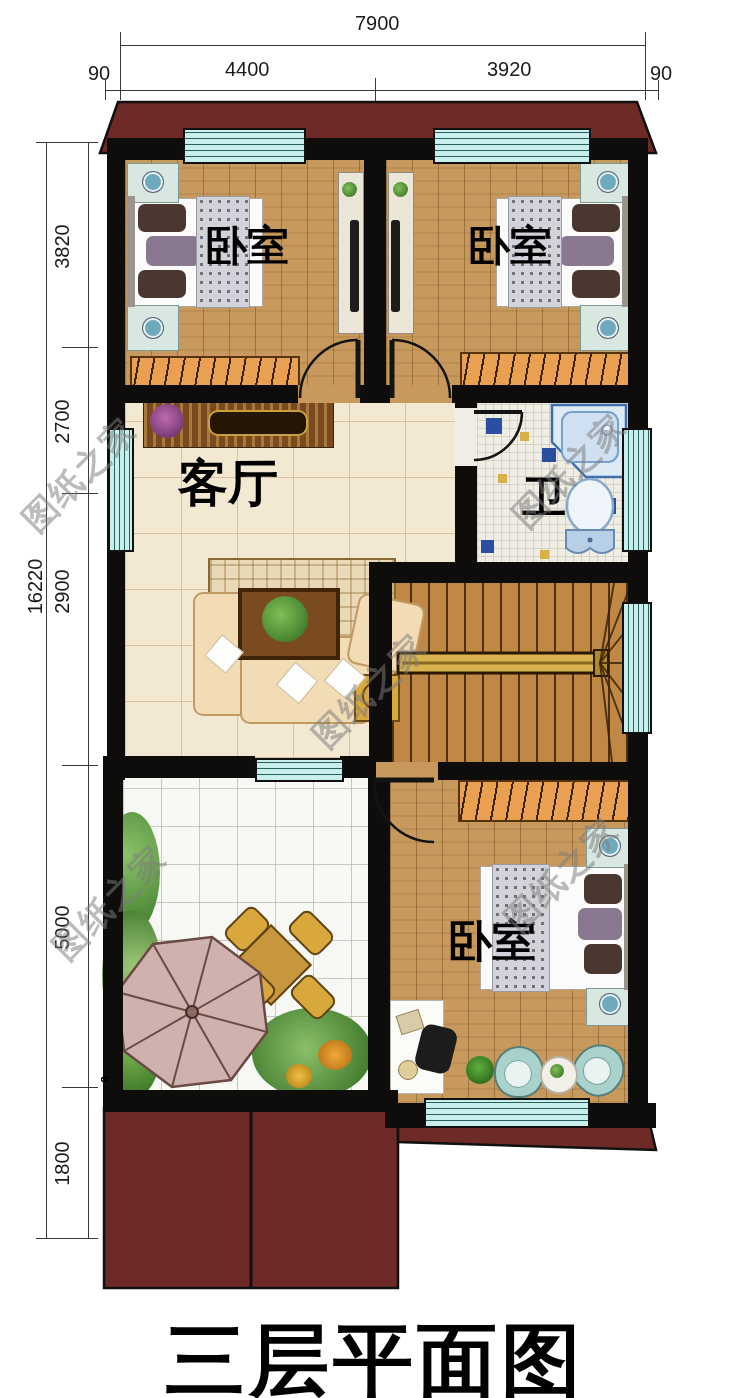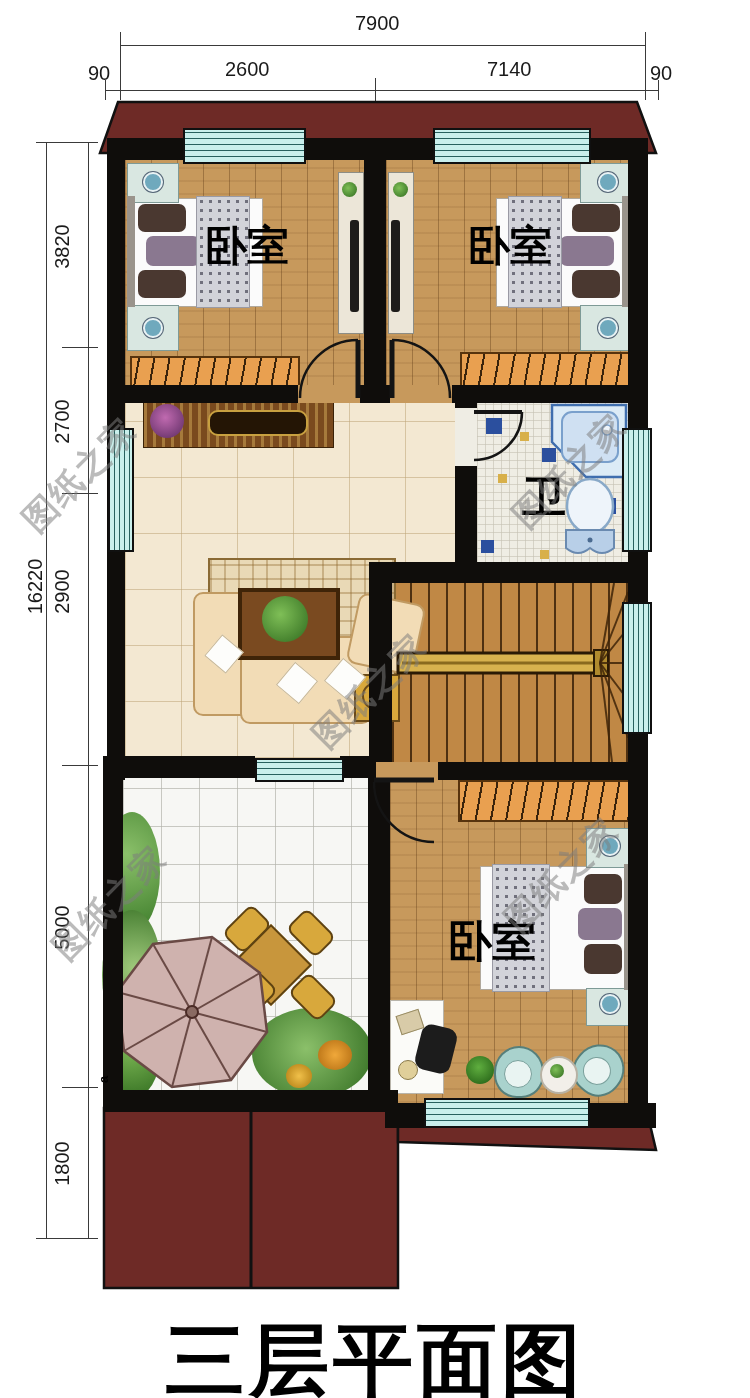--- a/index.html
+++ b/index.html
@@ -78,22 +78,22 @@
   <div>
     <div class="dim-line" style="left:120px;top:45px;width:525px;height:1px"></div>
     <div class="dim-line" style="left:120px;top:32px;width:1px;height:68px"></div>
     <div class="dim-line" style="left:375px;top:78px;width:1px;height:24px"></div>
     <div class="dim-line" style="left:645px;top:32px;width:1px;height:68px"></div>
     <div class="dim-line" style="left:105px;top:90px;width:553px;height:1px"></div>
     <div class="dim-line" style="left:105px;top:80px;width:1px;height:20px"></div>
     <div class="dim-line" style="left:658px;top:80px;width:1px;height:20px"></div>
     <div class="dim-label" style="left:355px;top:12px">7900</div>
     <div class="dim-label" style="left:88px;top:62px">90</div>
-    <div class="dim-label" style="left:225px;top:58px">2600</div>
-    <div class="dim-label" style="left:487px;top:58px">7140</div>
+    <div class="dim-label" style="left:225px;top:58px">4400</div>
+    <div class="dim-label" style="left:487px;top:58px">3920</div>
     <div class="dim-label" style="left:650px;top:62px">90</div>
   </div>
 
   <div>
     <div class="dim-line" style="left:46px;top:142px;width:1px;height:1096px"></div>
     <div class="dim-line" style="left:88px;top:142px;width:1px;height:1096px"></div>
     <div class="dim-line" style="left:36px;top:142px;width:62px;height:1px"></div>
     <div class="dim-line" style="left:62px;top:347px;width:36px;height:1px"></div>
     <div class="dim-line" style="left:62px;top:493px;width:36px;height:1px"></div>
     <div class="dim-line" style="left:62px;top:765px;width:36px;height:1px"></div>
@@ -305,20 +305,21 @@
       <line x1="392" y1="340" x2="392" y2="398" stroke-width="5"></line>
       <path d="M 522 412 A 48 48 0 0 1 474 460"></path>
       <line x1="474" y1="412" x2="522" y2="412" stroke-width="4"></line>
       <path d="M 374 782 A 60 60 0 0 0 434 842"></path>
       <line x1="374" y1="780" x2="434" y2="780" stroke-width="5"></line>
     </g>
   </svg>
 
   <div class="room-label" style="left:205px;top:218px;font-size:42px">卧室</div>
   <div class="room-label" style="left:468px;top:218px;font-size:42px">卧室</div>
+  <div class="room-label" style="left:178px;top:450px;font-size:50px">客厅</div>
   <div class="room-label" style="left:522px;top:468px;font-size:44px">卫</div>
   <div class="room-label" style="left:448px;top:912px;font-size:44px">卧室</div>
   <div class="room-label" style="left:100px;top:1072px;font-size:13px;transform:rotate(-90deg)">a</div>
 
   <div class="watermark" style="left:8px;top:452px">图纸之家</div>
   <div class="watermark" style="left:498px;top:448px">图纸之家</div>
   <div class="watermark" style="left:298px;top:668px">图纸之家</div>
   <div class="watermark" style="left:38px;top:880px">图纸之家</div>
   <div class="watermark" style="left:490px;top:852px">图纸之家</div>
 

